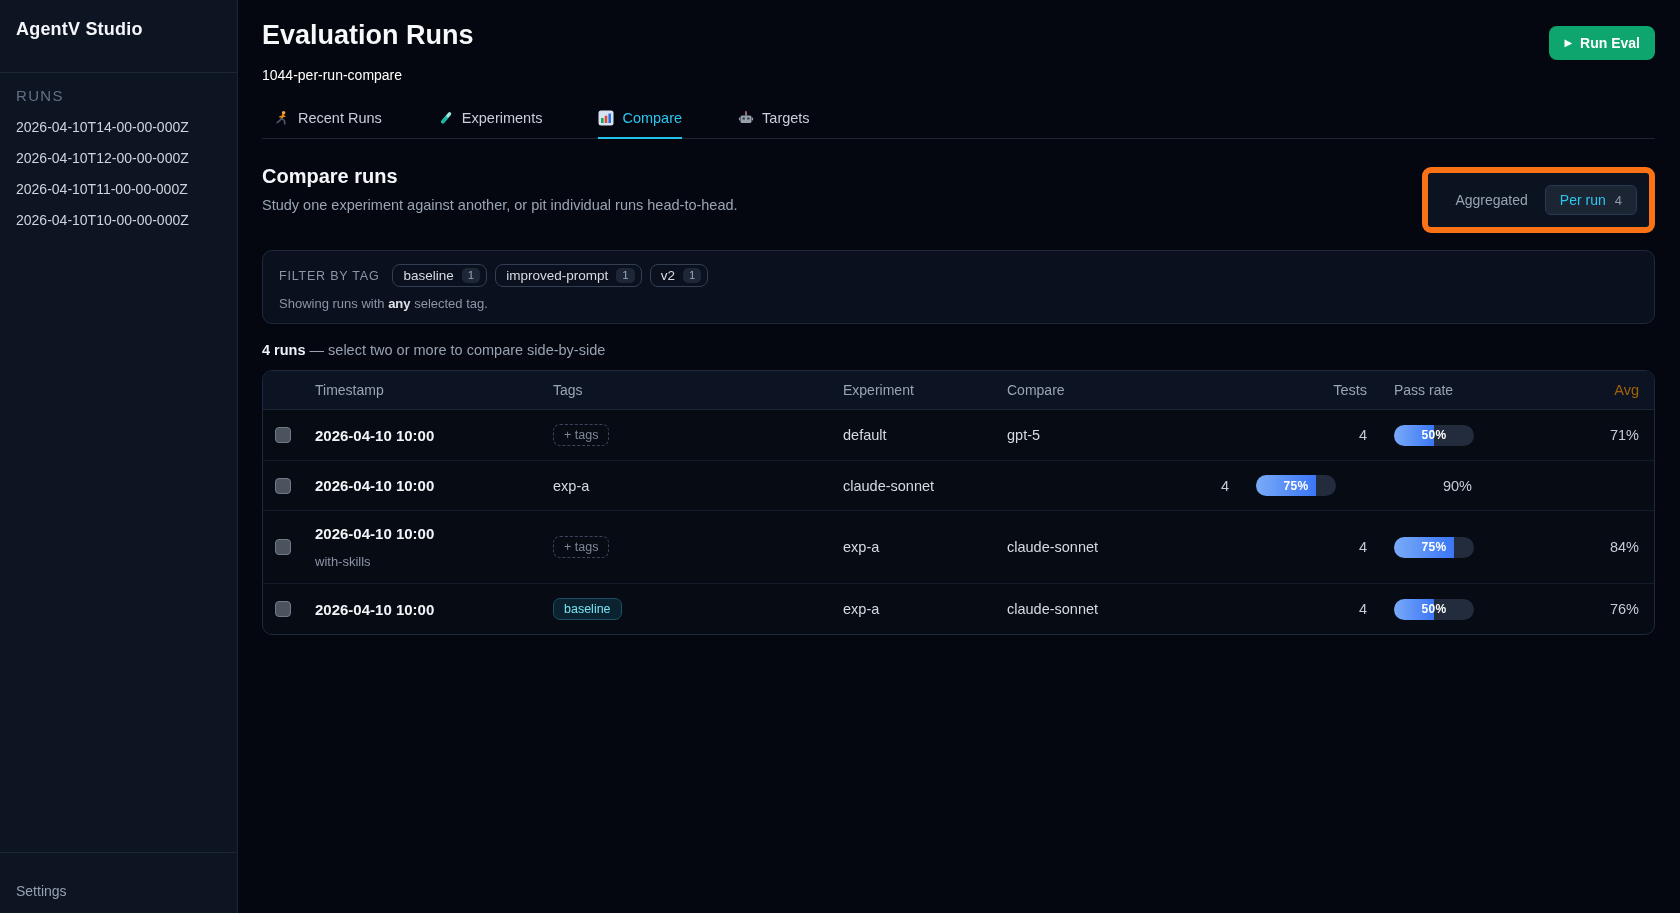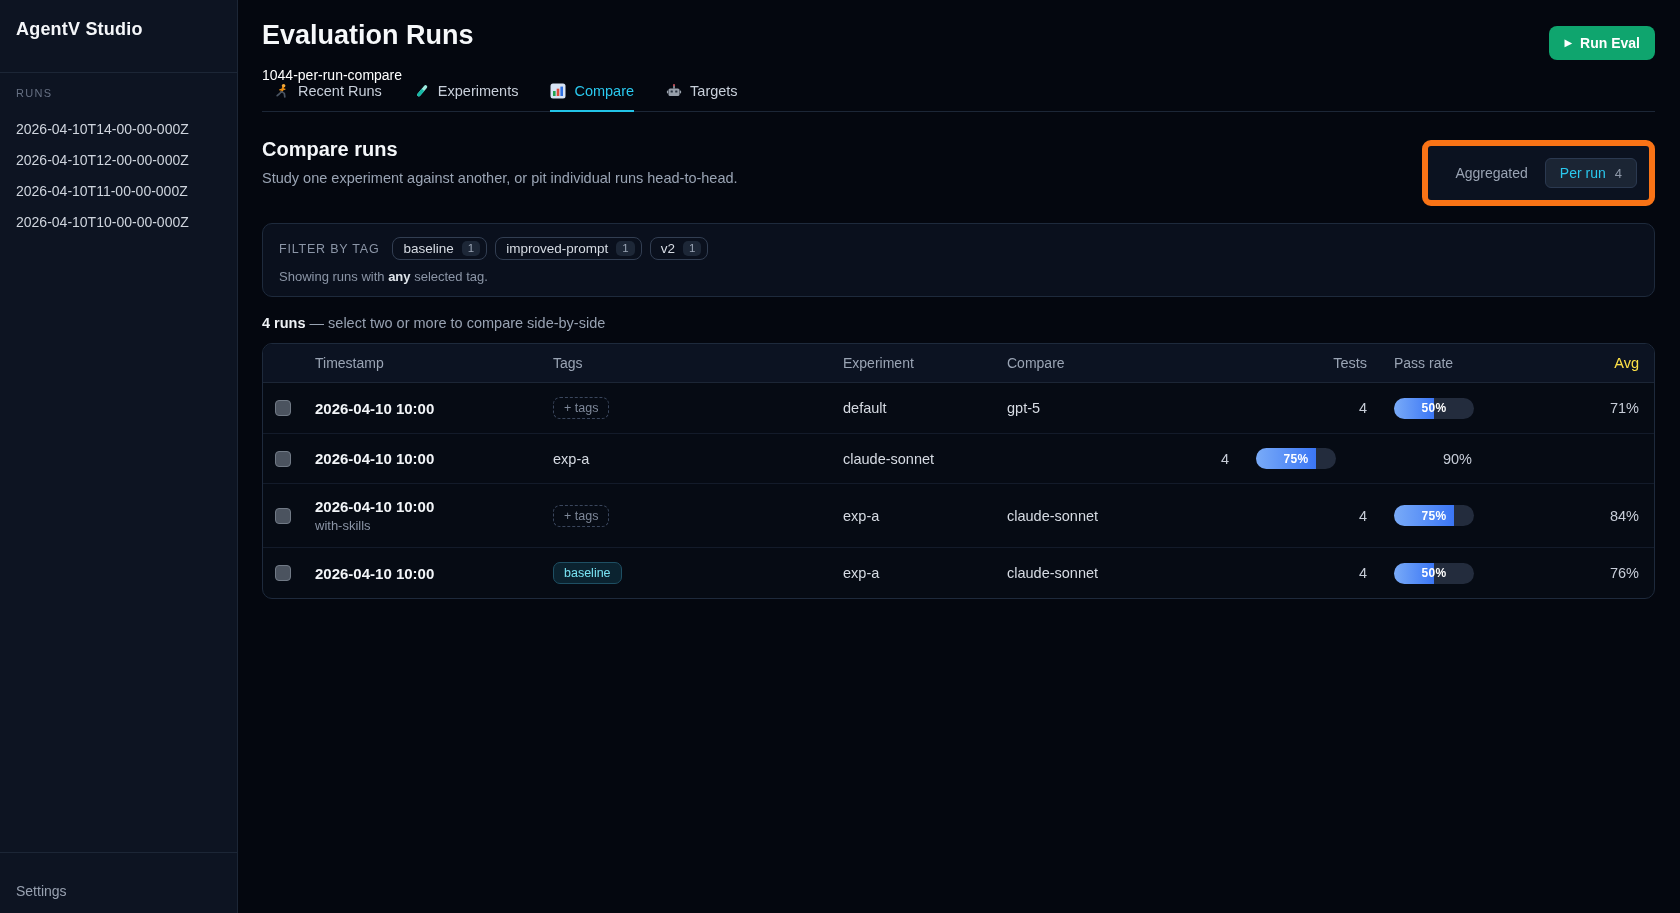--- a/index.html
+++ b/index.html
@@ -8,34 +8,34 @@
     width:1680px; height:913px; overflow:hidden;
     background:#04070f; color:#e5e9f0;
     font-family:"Liberation Sans","DejaVu Sans",sans-serif;
   }
   .app { display:flex; height:100%; }
 
   
   .sidebar { width:238px; min-width:238px; background:#0d1422; border-right:1px solid #1c2636; display:flex; flex-direction:column; }
   .sb-header { padding:19px 16px 32px; font-size:18px; font-weight:bold; color:#f4f6f9; border-bottom:1px solid #1c2636; letter-spacing:0.2px; }
   .sb-body { flex:1; padding:14px 16px; }
-  .sb-section-label { color:#667083; font-size:11px; letter-spacing:1.3px; margin-bottom:15px; }
+  .sb-section-label { color:#667083; font-size:15px; letter-spacing:1.3px; margin-bottom:8px; }
   .run-item { color:#cfd5de; font-size:14px; padding:7px 0 8px; cursor:pointer; white-space:nowrap; }
   .sb-footer { border-top:1px solid #1c2636; padding:14px 16px; }
   .sb-settings { color:#98a1b0; font-size:14px; cursor:pointer;margin-top:16px; }
 
   
   .main { flex:1; padding:20px 25px 0 24px; }
   .page-head { display:flex; justify-content:space-between; align-items:flex-start; }
   h1 { margin:0; font-size:27px; color:#f6f8fa; }
   .page-sub { color:#ffffff; font-size:14px; margin-top:16px; }
   .run-eval { display:inline-flex; align-items:center; gap:8px; background:#0fa56e; color:#fff; border:none; border-radius:8px; font-size:14px; font-weight:bold; padding:9px 15px; margin-top:6px; cursor:pointer; font-family:inherit; }
   .play { font-size:10px; line-height:1; }
 
-  .tabs { display:flex; gap:32px; border-bottom:1px solid #1c2636; padding-left:12px;align-items:flex-end; }
+  .tabs { display:flex; gap:56px; margin-top:27px; border-bottom:1px solid #1c2636; padding-left:12px;align-items:flex-end; }
   .tab { display:flex; align-items:center; gap:8px; padding-bottom:12px; font-size:14.5px; color:#c8cfda; cursor:pointer; position:relative; }
   .tab.active { color:#2ac8ee; }
   .tab.active::after { content:""; position:absolute; left:0; right:0; bottom:-1px; height:2px; background:#22c3e6; }
   .tab-icon { display:inline-flex; width:16px; height:16px; }
 
   .section-head { display:flex; justify-content:space-between; align-items:flex-start; margin-top:26px; }
   h2 { margin:0; font-size:20px; color:#f4f6f9; }
   .section-sub { margin-top:9px; color:#9aa4b4; font-size:14.5px; }
   .toggle { display:flex; align-items:center; gap:2px; border:6px solid #f97316; background:#0b1220; border-radius:9px; padding:12px; margin-top:2px; }
   .toggle-opt { padding:6px 14px; font-size:14px; color:#99a3b3; border-radius:6px; cursor:pointer; display:flex; gap:9px; align-items:center; border:1px solid transparent; }
@@ -58,21 +58,21 @@
   .thead, .trow { display:grid; grid-template-columns:40px 238px 290px 164px 234px 138px 120px 1fr; align-items:center; }
   .thead { background:#0c1322; border-bottom:1px solid #1c2636; color:#9aa4b4; font-size:14px; padding:11px 0; }
   .trow { border-bottom:1px solid #131b2a; padding:14px 0; }
   .trow:last-child { border-bottom:none; }
   .cell-pad { padding-left:12px; }
   .c-tests { text-align:right; color:#c7cdd8; font-size:14.5px; }
   .c-pass { padding-left:27px; }
   .c-avg { text-align:right; padding-right:15px; color:#c7cdd8; font-size:14.5px; }
   .checkbox { width:16px; height:16px; margin-left:12px; background:#4b535f; border:1px solid #717a86; border-radius:4px; cursor:pointer; }
   .ts { font-weight:bold; color:#f2f5f8; font-size:15px; }
-  .sub { color:#8b95a6; font-size:13px; margin-top:3px; }
+  .sub { color:#8b95a6; font-size:13px; margin-top:12px; }
   .cell-text { color:#d6dbe3; font-size:14.5px; }
   .tag-pill { display:inline-block; padding:3px 10px; border-radius:7px; border:1px solid #1e4f63; background:#0b2330; color:#79e2f2; font-size:12.5px; margin-right:8px; cursor:pointer; }
   .add-tags { display:inline-block; padding:3px 10px; border-radius:7px; border:1px dashed #3a465c; color:#7e8899; font-size:12.5px; cursor:pointer; }
   .pill { position:relative; width:80px; height:21px; border-radius:11px; background:#232c3d; overflow:hidden; }
   .pill-fill { position:absolute; left:0; top:0; bottom:0; background:linear-gradient(90deg,#79abf8,#3b76f5); }
   .pill-text { position:absolute; inset:0; display:flex; align-items:center; justify-content:center; color:#fff; font-size:12px; font-weight:bold; letter-spacing:0.3px; }
 </style>
 </head>
 <body>
 
@@ -202,21 +202,21 @@
 
     <div class="table-card">
       <div class="thead" id="thead">
           <div></div>
           <div class="cell-pad">Timestamp</div>
           <div class="cell-pad">Tags</div>
           <div class="cell-pad">Experiment</div>
           <div class="cell-pad">Compare</div>
           <div class="c-tests" style="color: rgb(154, 164, 180);">Tests</div>
           <div class="c-pass">Pass rate</div>
-          <div class="c-avg" style="color: #fde047;">Avg</div>
+          <div class="c-avg" style="color: #a16207;">Avg</div>
         </div>
       <div id="tbody">
           <div class="trow">
             <div>
               <div class="checkbox"></div>
             </div>
             <div class="cell-pad">
               <div class="ts">2026-04-10 10:00</div>
             </div>
             <div class="cell-pad"><span class="add-tags">+ tags</span></div>

